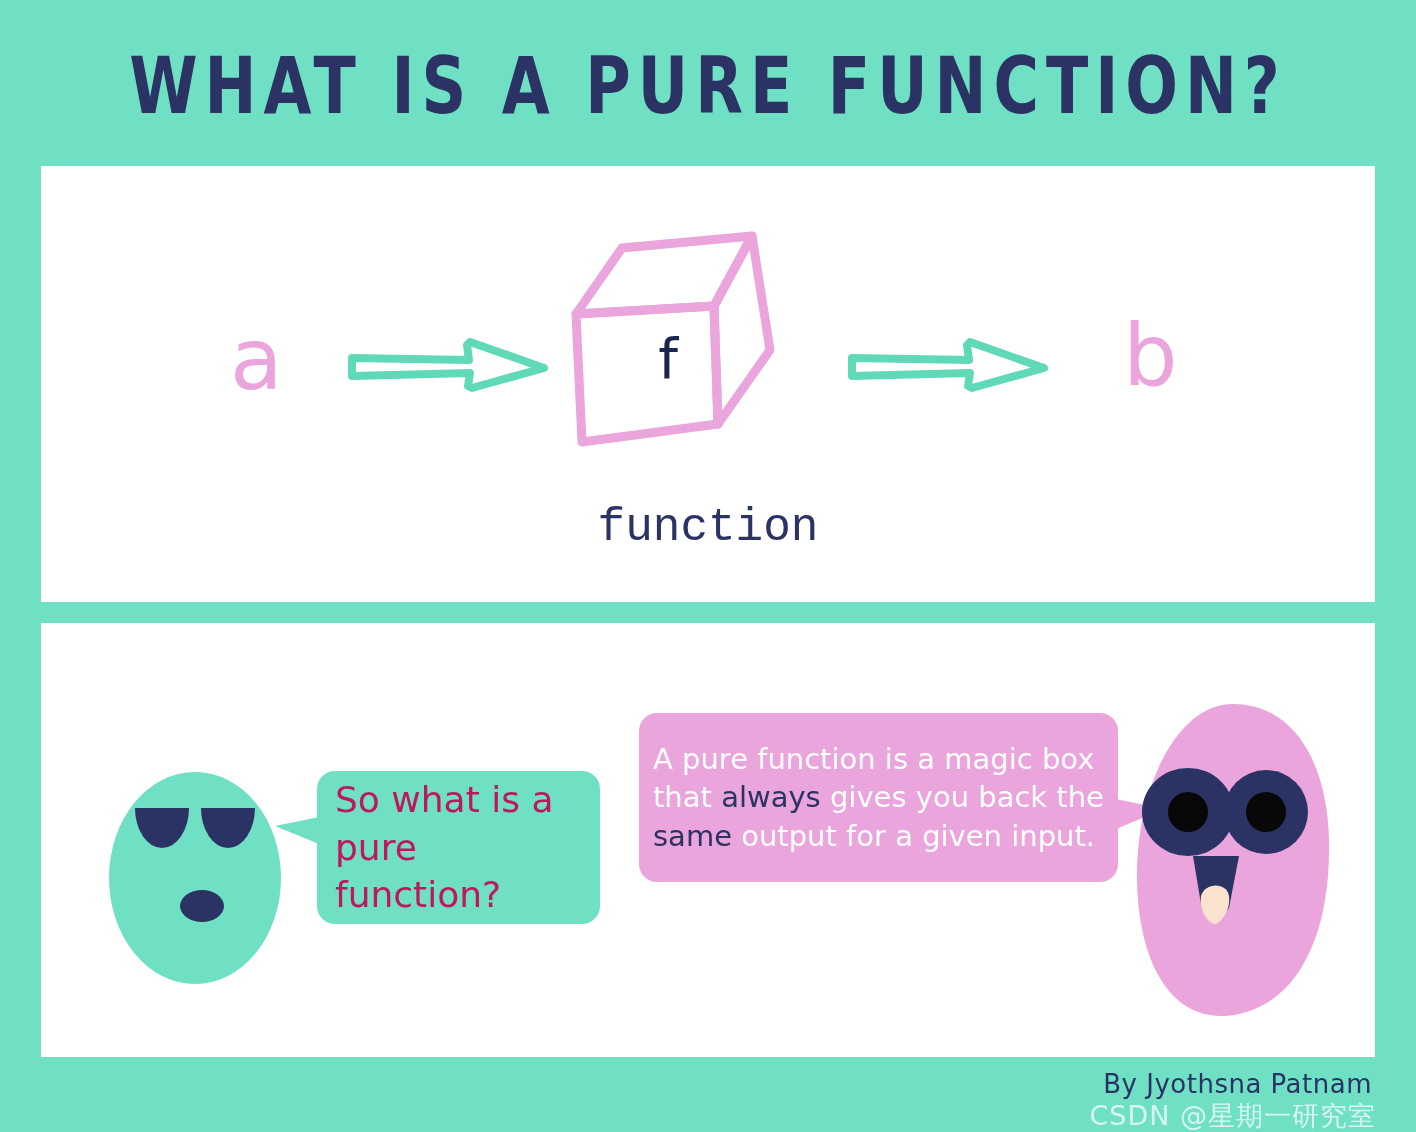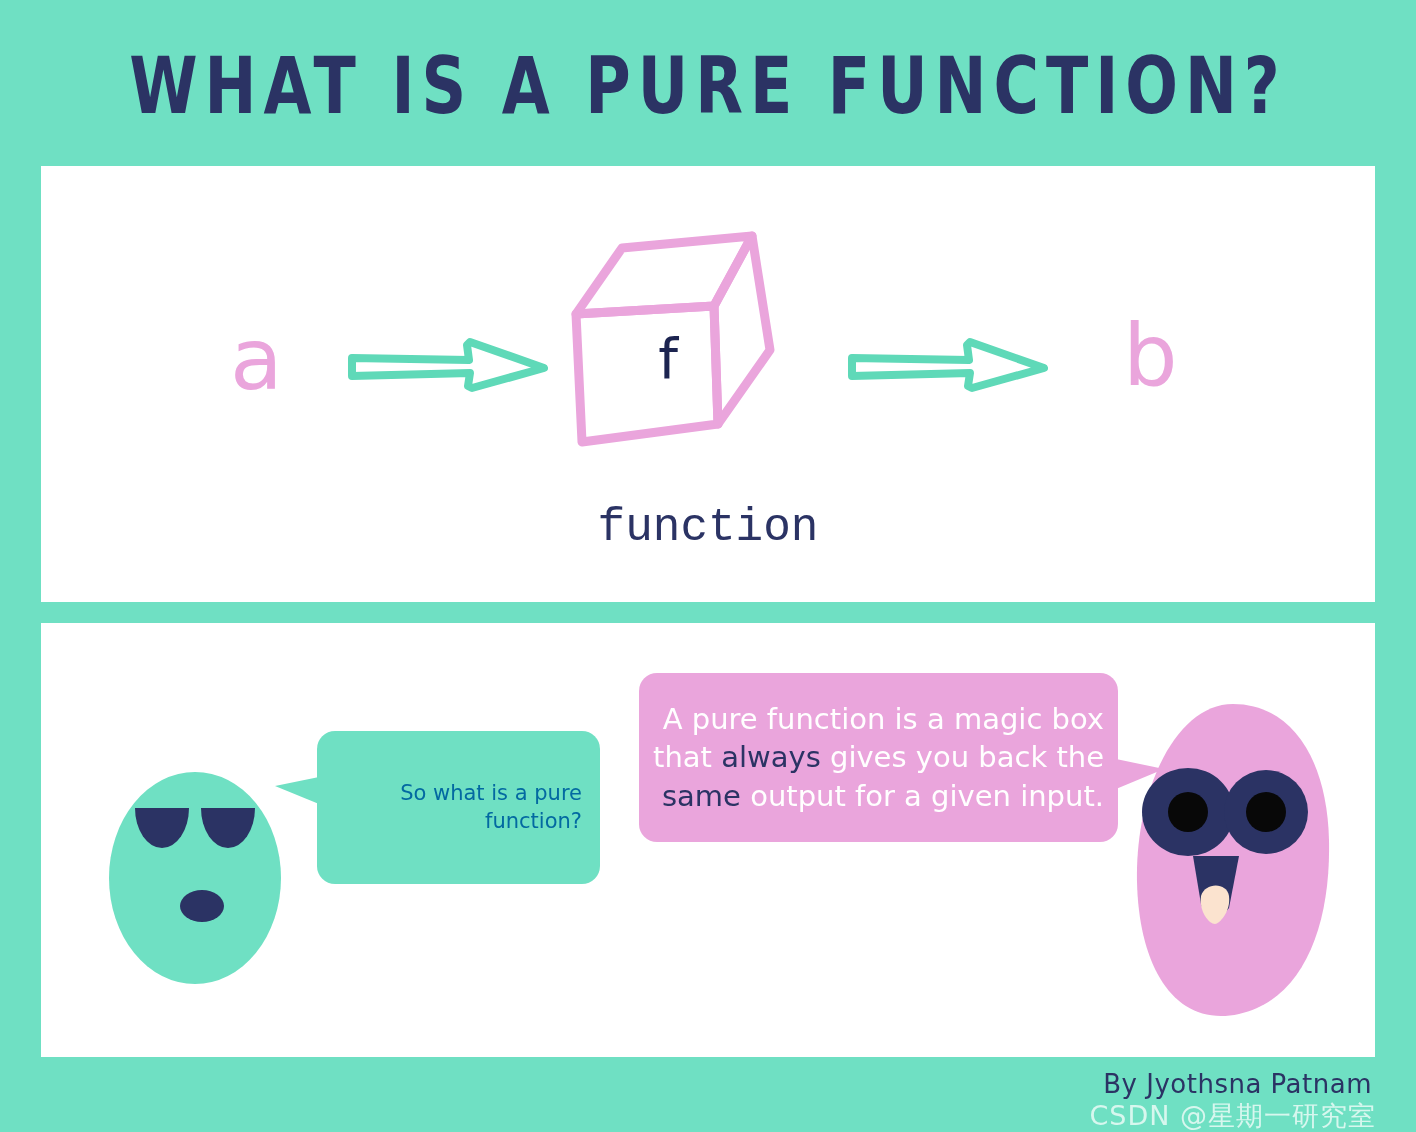--- a/index.html
+++ b/index.html
@@ -81,32 +81,33 @@
   }
 
   
   .bubble {
     position: absolute;
     box-sizing: border-box;
     border-radius: 18px;
     display: flex;
     align-items: center;
     justify-content: center;
-    text-align: right;
+    text-align: left;
     font-family: "DejaVu Sans", sans-serif;
     line-height: 1.32;
+    margin-top: 40px;
   }
   #bubble-green {
     left: 317px;
     top: 731px;
     width: 283px;
     height: 153px;
     background: #6fe0c3;
-    color: #0369a1;
-    font-size: 21px;
+    color: #be185d;
+    font-size: 36px;
     padding: 0 18px;
   }
   #bubble-green .tail {
     position: absolute;
     left: -42px;
     top: 46px;
     width: 0;
     height: 0;
     border-top: 9px solid transparent;
     border-bottom: 18px solid transparent;

